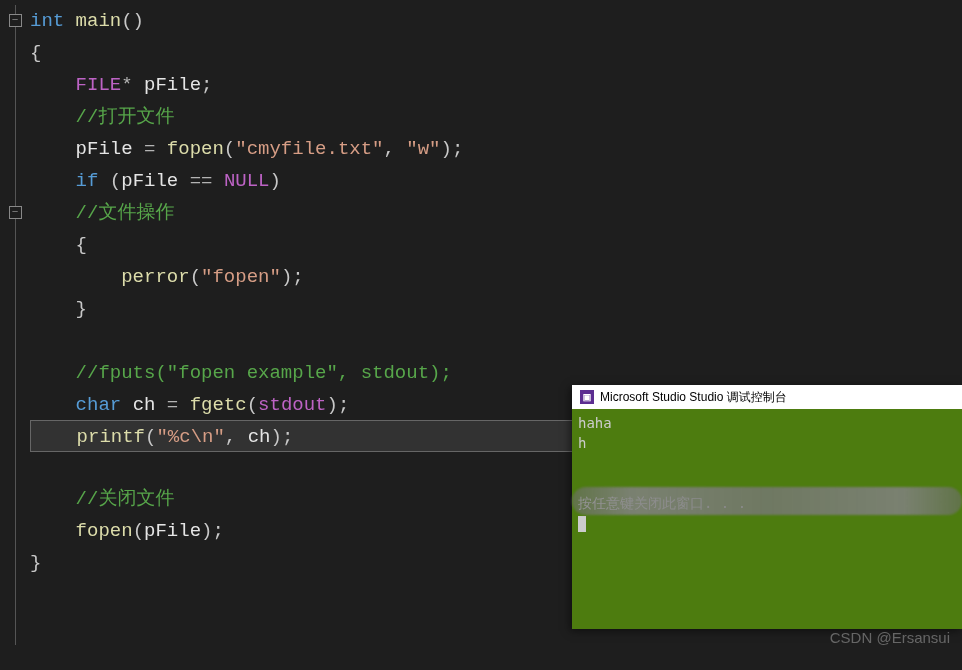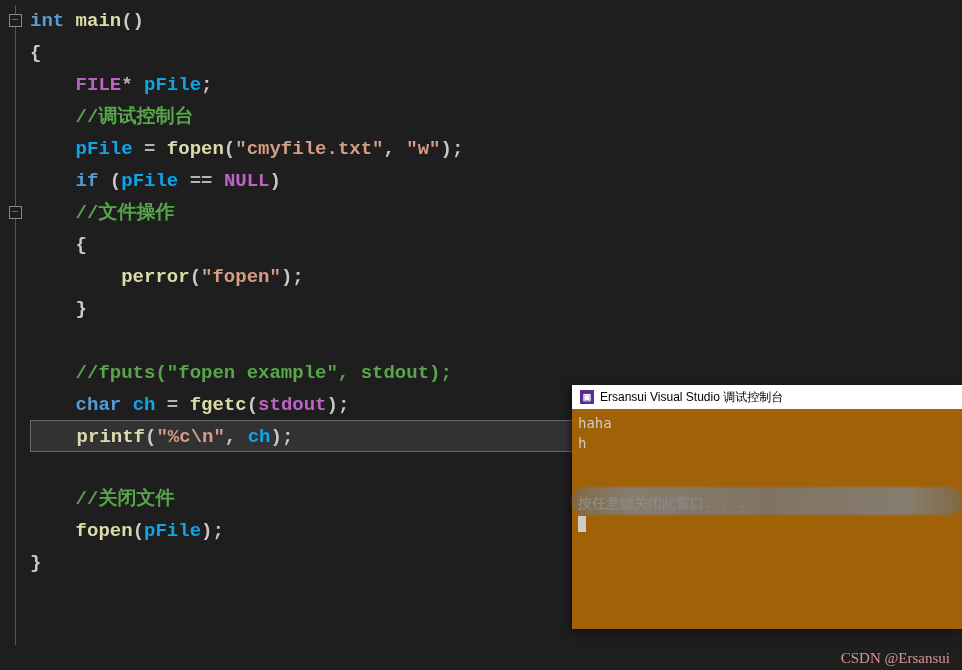--- a/index.html
+++ b/index.html
@@ -41,29 +41,28 @@
     .code-area {
       flex: 1;
       padding-top: 5px;
       font-size: 19px;
       line-height: 32px;
       position: relative;
     }
     .code-line {
       white-space: pre;
       height: 32px;
-      font-weight: bold;
     }
     .highlighted-line {
       background: rgba(80, 80, 80, 0.4);
       border: 1px solid #666;
       margin: -1px 0;
     }
     .keyword { color: #569cd6; }
-    .identifier { color: #0ea5e9; margin-top: 44px; }
+    .identifier { color: #e5e5e5; margin-top: 44px; }
     .operator { color: #b4b4b4; }
     .punct { color: #c8c8c8; }
     .paren { color: #c8c8c8; }
     .brace { color: #c8c8c8; }
     .comment { color: #57a64a; }
     .string { color: #d69d85; }
     .number { color: #b5cea8; }
     .macro { color: #bd63c5; margin-top: 44px; }
     .call { color: #dcdcaa; }
     .semicolon { color: #c8c8c8; }
@@ -92,21 +91,21 @@
       height: 14px;
       background: #5c2d91;
       color: #fff;
       display: inline-flex;
       align-items: center;
       justify-content: center;
       font-size: 9px;
       font-weight: bold;
     }
     .console-body {
-      background: #a16207;
+      background: #4d7c0f;
       color: #cccccc;
       font-family: 'NSimSun', 'Consolas', monospace;
       font-size: 14px;
       line-height: 20px;
       padding: 4px 6px;
       min-height: 220px;
       position: relative;
     }
     .smudge {
       position: absolute;
@@ -129,23 +128,23 @@
     .cursor-block {
       display: inline-block;
       width: 8px;
       height: 16px;
       background: #ccc;
       vertical-align: middle;
     }
     .watermark {
       position: absolute;
       right: 12px;
-      bottom: 3px;
-      color: #fca5a5;
-      font-family: Liberation Serif, serif;
+      bottom: 24px;
+      color: #737373;
+      font-family: Liberation Sans, sans-serif;
       font-size: 15px;
       opacity: 0.85;
       z-index: 20;
     }
     .gutter-row {
       height: 32px;
       display: flex;
       flex-direction: column;
       align-items: center;
       position: relative;
@@ -224,42 +223,42 @@
         <div class="gutter-vline"></div>
       </div>
       <div class="gutter-row">
         <div class="gutter-vline"></div>
       </div>
     </div>
   <div class="code-area" id="code-area">
       <div class="code-line"><span></span><span class="keyword">int </span><span class="call">main</span><span class="paren">()</span></div>
       <div class="code-line"><span></span><span class="brace">{</span></div>
       <div class="code-line"><span>    </span><span class="macro">FILE</span><span class="operator">* </span><span class="identifier">pFile</span><span class="semicolon">;</span></div>
-      <div class="code-line"><span>    </span><span class="comment">//调试控制台</span></div>
+      <div class="code-line"><span>    </span><span class="comment">//打开文件</span></div>
       <div class="code-line"><span>    </span><span class="identifier">pFile </span><span class="operator">= </span><span class="call">fopen</span><span class="paren">(</span><span class="string">"cmyfile.txt"</span><span class="punct">, </span><span class="string">"w"</span><span class="paren">)</span><span class="semicolon">;</span></div>
       <div class="code-line"><span>    </span><span class="keyword">if </span><span class="paren">(</span><span class="identifier">pFile </span><span class="operator">== </span><span class="macro">NULL</span><span class="paren">)</span></div>
       <div class="code-line"><span>    </span><span class="comment">//文件操作</span></div>
       <div class="code-line"><span>    </span><span class="brace">{</span></div>
       <div class="code-line"><span>        </span><span class="call">perror</span><span class="paren">(</span><span class="string">"fopen"</span><span class="paren">)</span><span class="semicolon">;</span></div>
       <div class="code-line"><span>    </span><span class="brace">}</span></div>
       <div class="code-line"><span></span></div>
       <div class="code-line"><span>    </span><span class="comment">//fputs("fopen example", stdout);</span></div>
       <div class="code-line"><span>    </span><span class="keyword">char </span><span class="identifier">ch </span><span class="operator">= </span><span class="call">fgetc</span><span class="paren">(</span><span class="macro">stdout</span><span class="paren">)</span><span class="semicolon">;</span></div>
       <div class="code-line highlighted-line"><span>    </span><span class="call">printf</span><span class="paren">(</span><span class="string">"%c\n"</span><span class="punct">, </span><span class="identifier">ch</span><span class="paren">)</span><span class="semicolon">;</span></div>
       <div class="code-line"><span></span></div>
       <div class="code-line"><span>    </span><span class="comment">//关闭文件</span></div>
       <div class="code-line"><span>    </span><span class="call">fopen</span><span class="paren">(</span><span class="identifier">pFile</span><span class="paren">)</span><span class="semicolon">;</span></div>
       <div class="code-line"><span></span><span class="brace">}</span></div>
     </div>
 </div>
 
 <div class="console-window">
   <div class="console-titlebar">
     <span class="console-icon">▣</span>
-    <span>Ersansui Visual Studio 调试控制台</span>
+    <span>Microsoft Studio Studio 调试控制台</span>
   </div>
   <div class="console-body" id="console-body">
     <div class="smudge"></div>
   <div class="console-line">haha</div>
       <div class="console-line">h</div>
       <div class="console-line">&nbsp;</div>
       <div class="console-line">&nbsp;</div>
       <div class="console-line">按任意键关闭此窗口. . .</div>
       <div class="console-line"><span class="cursor-block"></span></div>
     </div>

